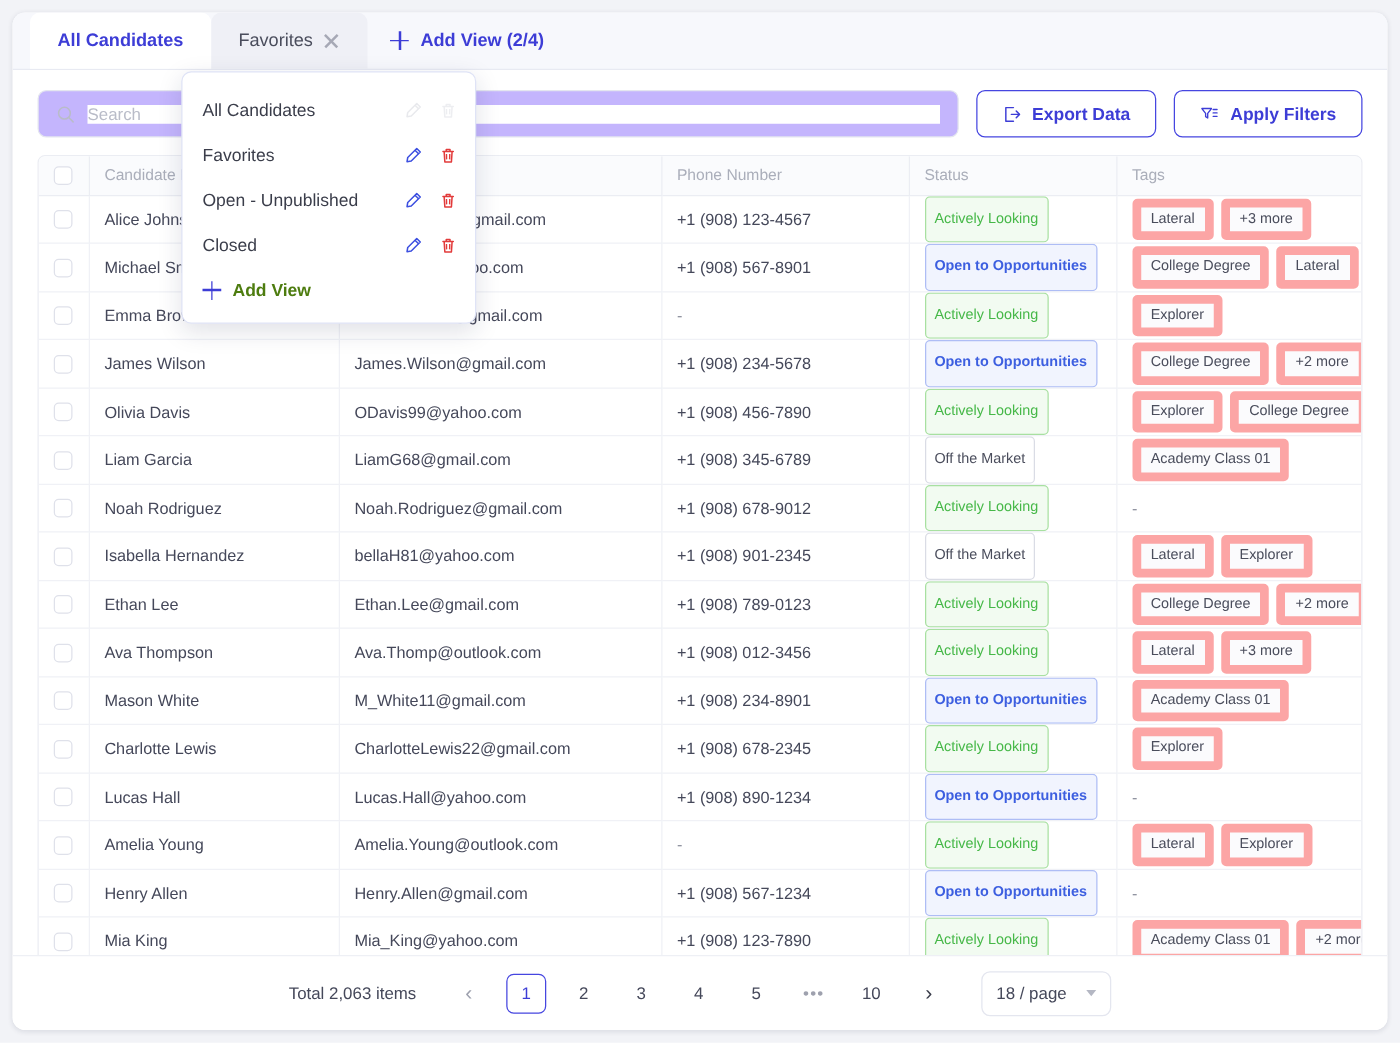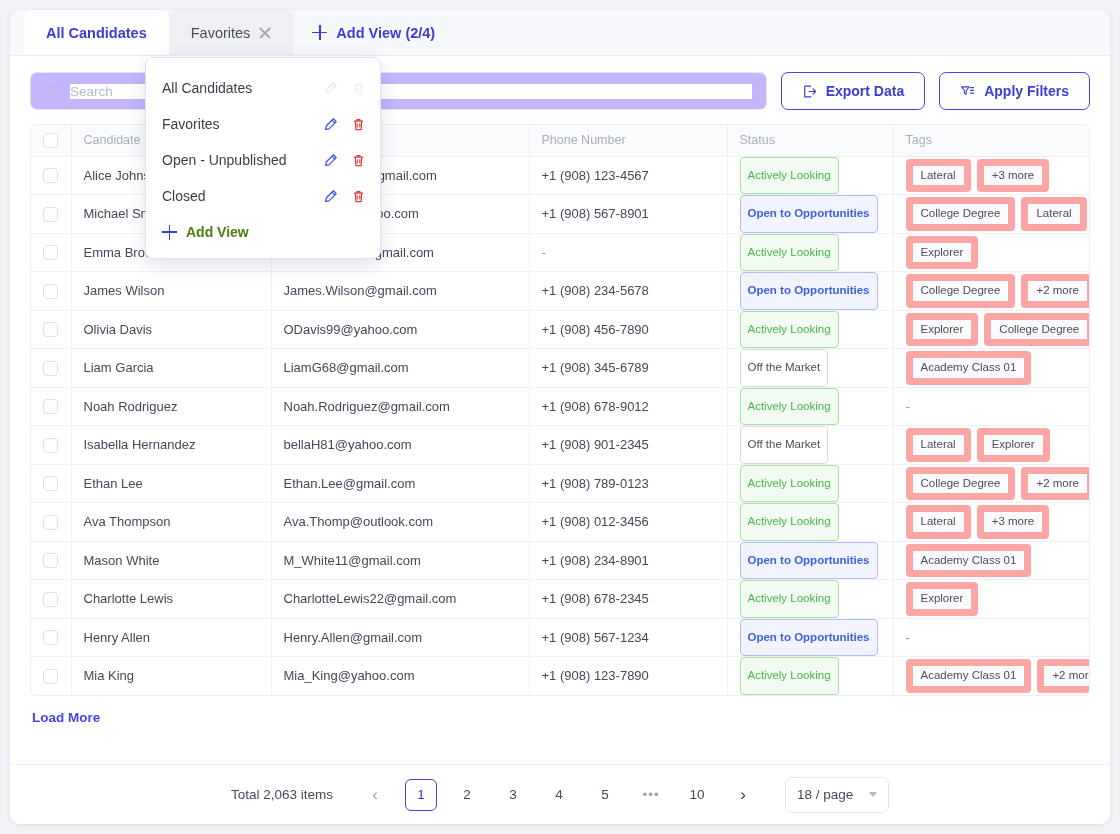--- a/index.html
+++ b/index.html
@@ -486,20 +486,36 @@
             <tr>
               <td><span class="chk"></span></td>
               <td>Charlotte Lewis</td>
               <td>CharlotteLewis22@gmail.com</td>
               <td>+1 (908) 678-2345</td>
               <td><span class="badge green">Actively Looking</span></td>
               <td><span class="tag">Explorer</span></td>
             </tr>
             <tr>
               <td><span class="chk"></span></td>
+              <td>Lucas Hall</td>
+              <td>Lucas.Hall@yahoo.com</td>
+              <td>+1 (908) 890-1234</td>
+              <td><span class="badge blue">Open to Opportunities</span></td>
+              <td><span class="dash">-</span></td>
+            </tr>
+            <tr>
+              <td><span class="chk"></span></td>
+              <td>Amelia Young</td>
+              <td>Amelia.Young@outlook.com</td>
+              <td class="dash">-</td>
+              <td><span class="badge green">Actively Looking</span></td>
+              <td><span class="tag">Lateral</span><span class="tag">Explorer</span></td>
+            </tr>
+            <tr>
+              <td><span class="chk"></span></td>
               <td>Henry Allen</td>
               <td>Henry.Allen@gmail.com</td>
               <td>+1 (908) 567-1234</td>
               <td><span class="badge blue">Open to Opportunities</span></td>
               <td><span class="dash">-</span></td>
             </tr>
             <tr>
               <td><span class="chk"></span></td>
               <td>Mia King</td>
               <td>Mia_King@yahoo.com</td>

